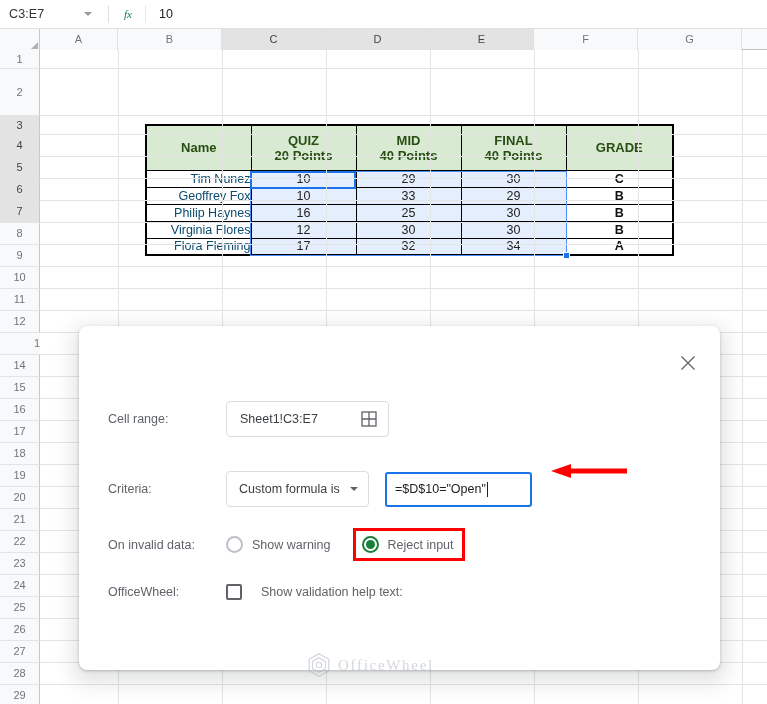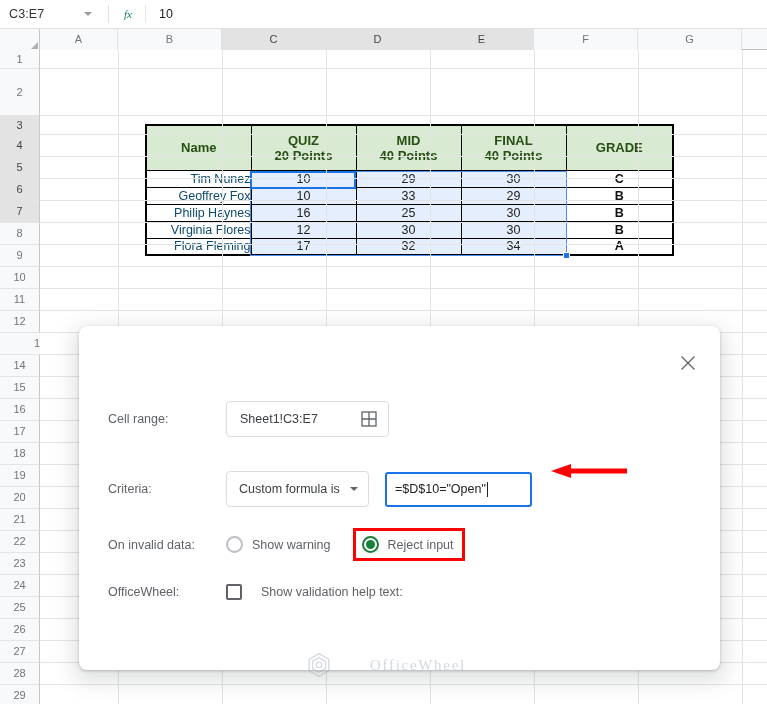--- a/index.html
+++ b/index.html
@@ -285,21 +285,20 @@
   #btn-remove { width: 198px; }
   #btn-save {
     width: 89px; background: #188038; border: 1px solid #188038; color: #fff;
   }
 
   
   #watermark {
     position: absolute; left: 306px; top: 652px;
     display: flex; align-items: center; z-index: 30;
     opacity: .5;
-    gap: 32px;
   }
   #watermark-mark { width: 26px; height: 26px; }
   #watermark-text {
     font-family: "Liberation Serif", serif;
     font-size: 15px; color: #a9b0c0;
     letter-spacing: 1.7px; margin-left: 6px;
   }
 </style>
 </head>
 <body>

